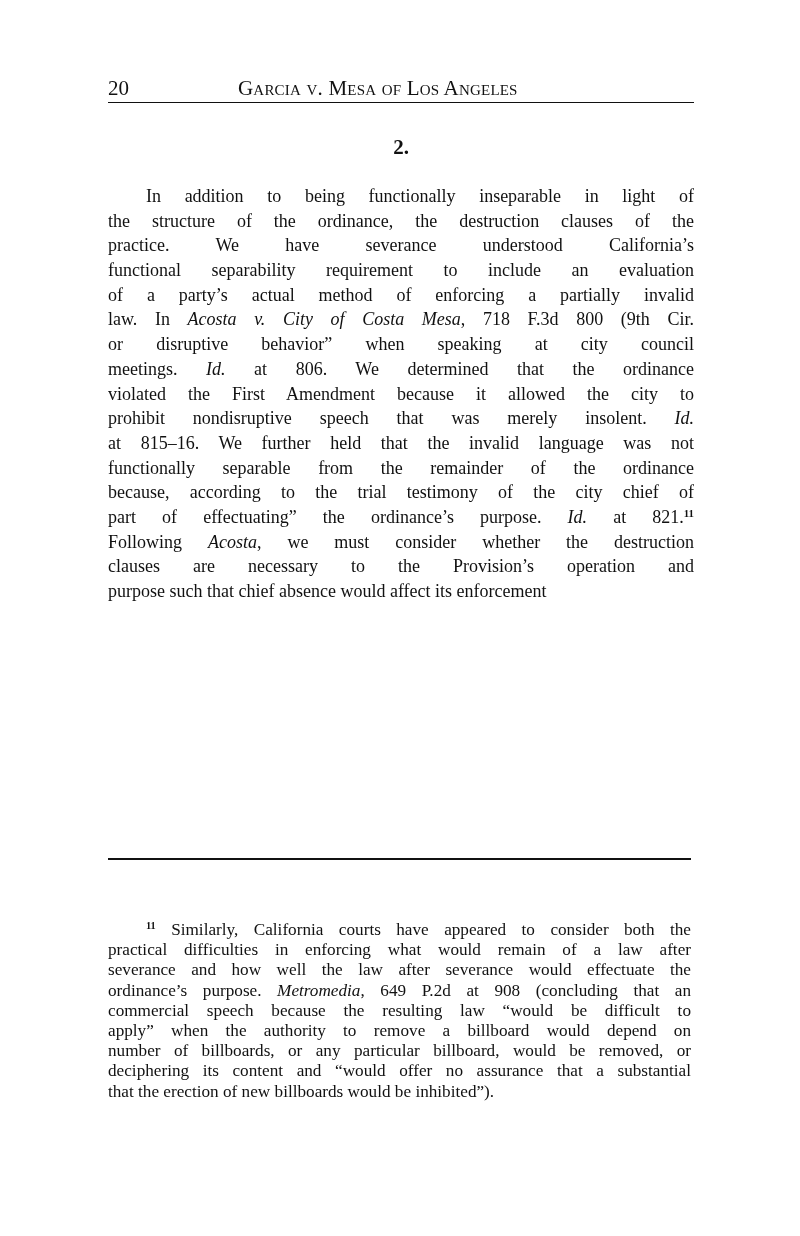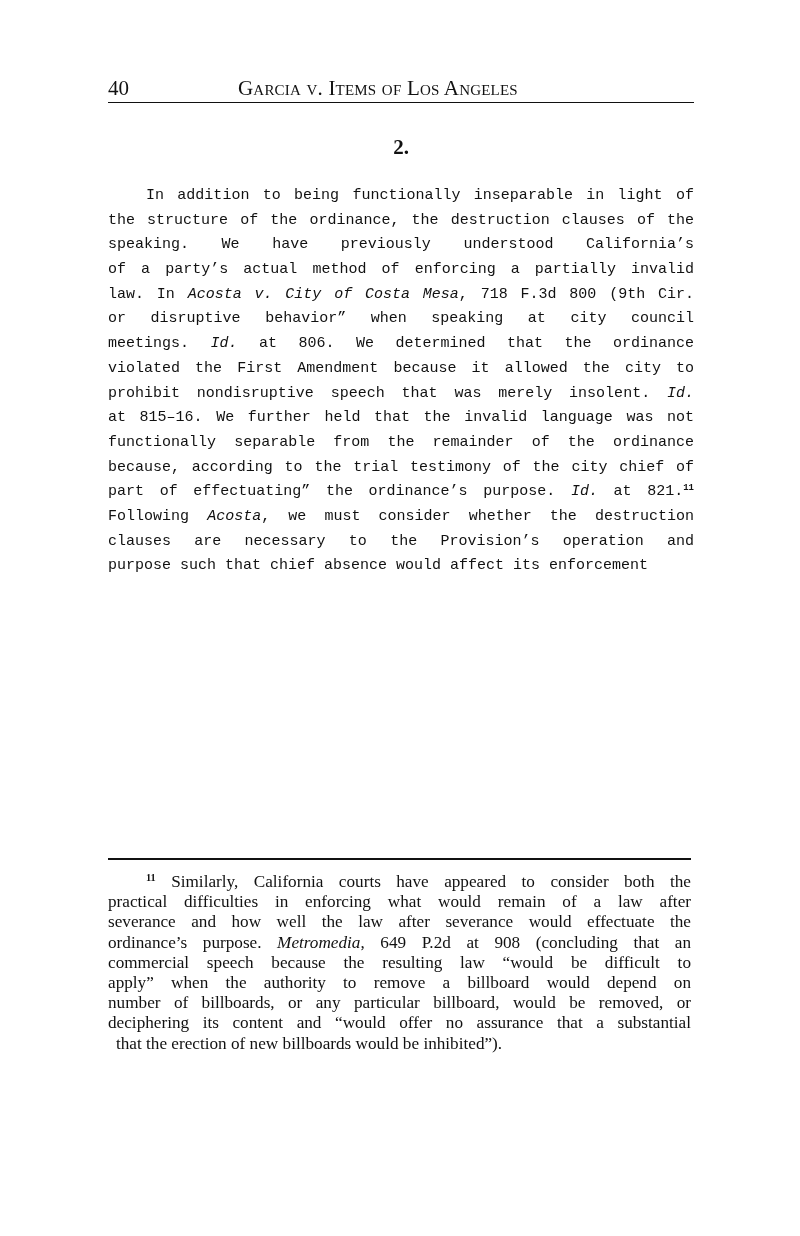--- a/index.html
+++ b/index.html
@@ -4,48 +4,49 @@
 <style>
   html, body { margin: 0; padding: 0; background: #ffffff; }
   body { width: 800px; height: 1236px; position: relative; overflow: hidden;
          font-family: "Liberation Serif", "DejaVu Serif", serif; color: #111; }
   .header { position: absolute; left: 108px; top: 74px; width: 586px; height: 28px; }
   .page-num { position: absolute; left: 0; top: 2px; font-size: 21px; }
   .running-title { position: absolute; left: 130px; top: 2px; font-size: 21px; font-variant: small-caps; letter-spacing: 0.2px; }
   .header-rule { position: absolute; left: 108px; top: 102px; width: 586px; height: 0; border-top: 1.3px solid #111; }
   .section-heading { position: absolute; left: 108px; top: 135px; width: 586px; text-align: center; font-weight: bold; font-size: 21px; }
   .body { position: absolute; left: 108px; top: 184px; width: 586px; }
-  .line { display: block; font-size: 15px; line-height: 24.7px; height: 24.7px; white-space: nowrap;
-          text-align: justify; text-align-last: justify; font-family: Liberation Mono, monospace; }
+  .line { display: block; font-size: 18px; line-height: 24.7px; height: 24.7px; white-space: nowrap;
+          text-align: justify; text-align-last: justify; }
   .line.last { text-align-last: left; }
   .line.indent { padding-left: 38px; }
   .fn-rule { position: absolute; left: 108px; top: 858px; width: 583px; border-top: 2px solid #111; }
   .footnotes { position: absolute; left: 108px; top: 872px; width: 583px; }
   .fline { display: block; font-size: 17.2px; line-height: 20.2px; height: 20.2px; white-space: nowrap;
            text-align: justify; text-align-last: justify; }
-  .fline.last { text-align-last: left; margin-left: 8px; }
-  .fline.indent { padding-left: 38px; }
+  .fline.last { text-align-last: left; }
+  .fline.indent { padding-left: 38px; margin-top: 48px; }
   sup { font-size: 0.6em; font-weight: bold; vertical-align: 0.55em; line-height: 0; }
   i { font-style: italic; margin-top: 20px; }
 </style>
 </head>
 <body>
 
 <div class="header">
-  <span class="page-num">40</span>
-  <span class="running-title">Garcia v. Items of Los Angeles</span>
+  <span class="page-num">20</span>
+  <span class="running-title">Garcia v. Mesa of Los Angeles</span>
 </div>
 <div class="header-rule"></div>
 
 <div class="section-heading">2.</div>
 
 <div class="body" id="body">
     <span class="line indent">In addition to being functionally inseparable in light of</span>
     <span class="line">the structure of the ordinance, the destruction clauses of the</span>
-    <span class="line">speaking.  We have previously understood California’s</span>
+    <span class="line">practice.  We have severance understood California’s</span>
+    <span class="line">functional separability requirement to include an evaluation</span>
     <span class="line">of a party’s actual method of enforcing a partially invalid</span>
     <span class="line"><span>law.  In </span><i>Acosta v. City of Costa Mesa</i><span>, 718 F.3d 800 (9th Cir.</span></span>
     <span class="line">or disruptive behavior” when speaking at city council</span>
     <span class="line"><span>meetings.  </span><i>Id.</i><span> at 806.  We determined that the ordinance</span></span>
     <span class="line">violated the First Amendment because it allowed the city to</span>
     <span class="line"><span>prohibit nondisruptive speech that was merely insolent.  </span><i>Id.</i></span>
     <span class="line">at 815–16.  We further held that the invalid language was not</span>
     <span class="line">functionally separable from the remainder of the ordinance</span>
     <span class="line">because, according to the trial testimony of the city chief of</span>
     <span class="line"><span>part of effectuating” the ordinance’s purpose.  </span><i>Id.</i><span> at 821.</span><sup>11</sup></span>

